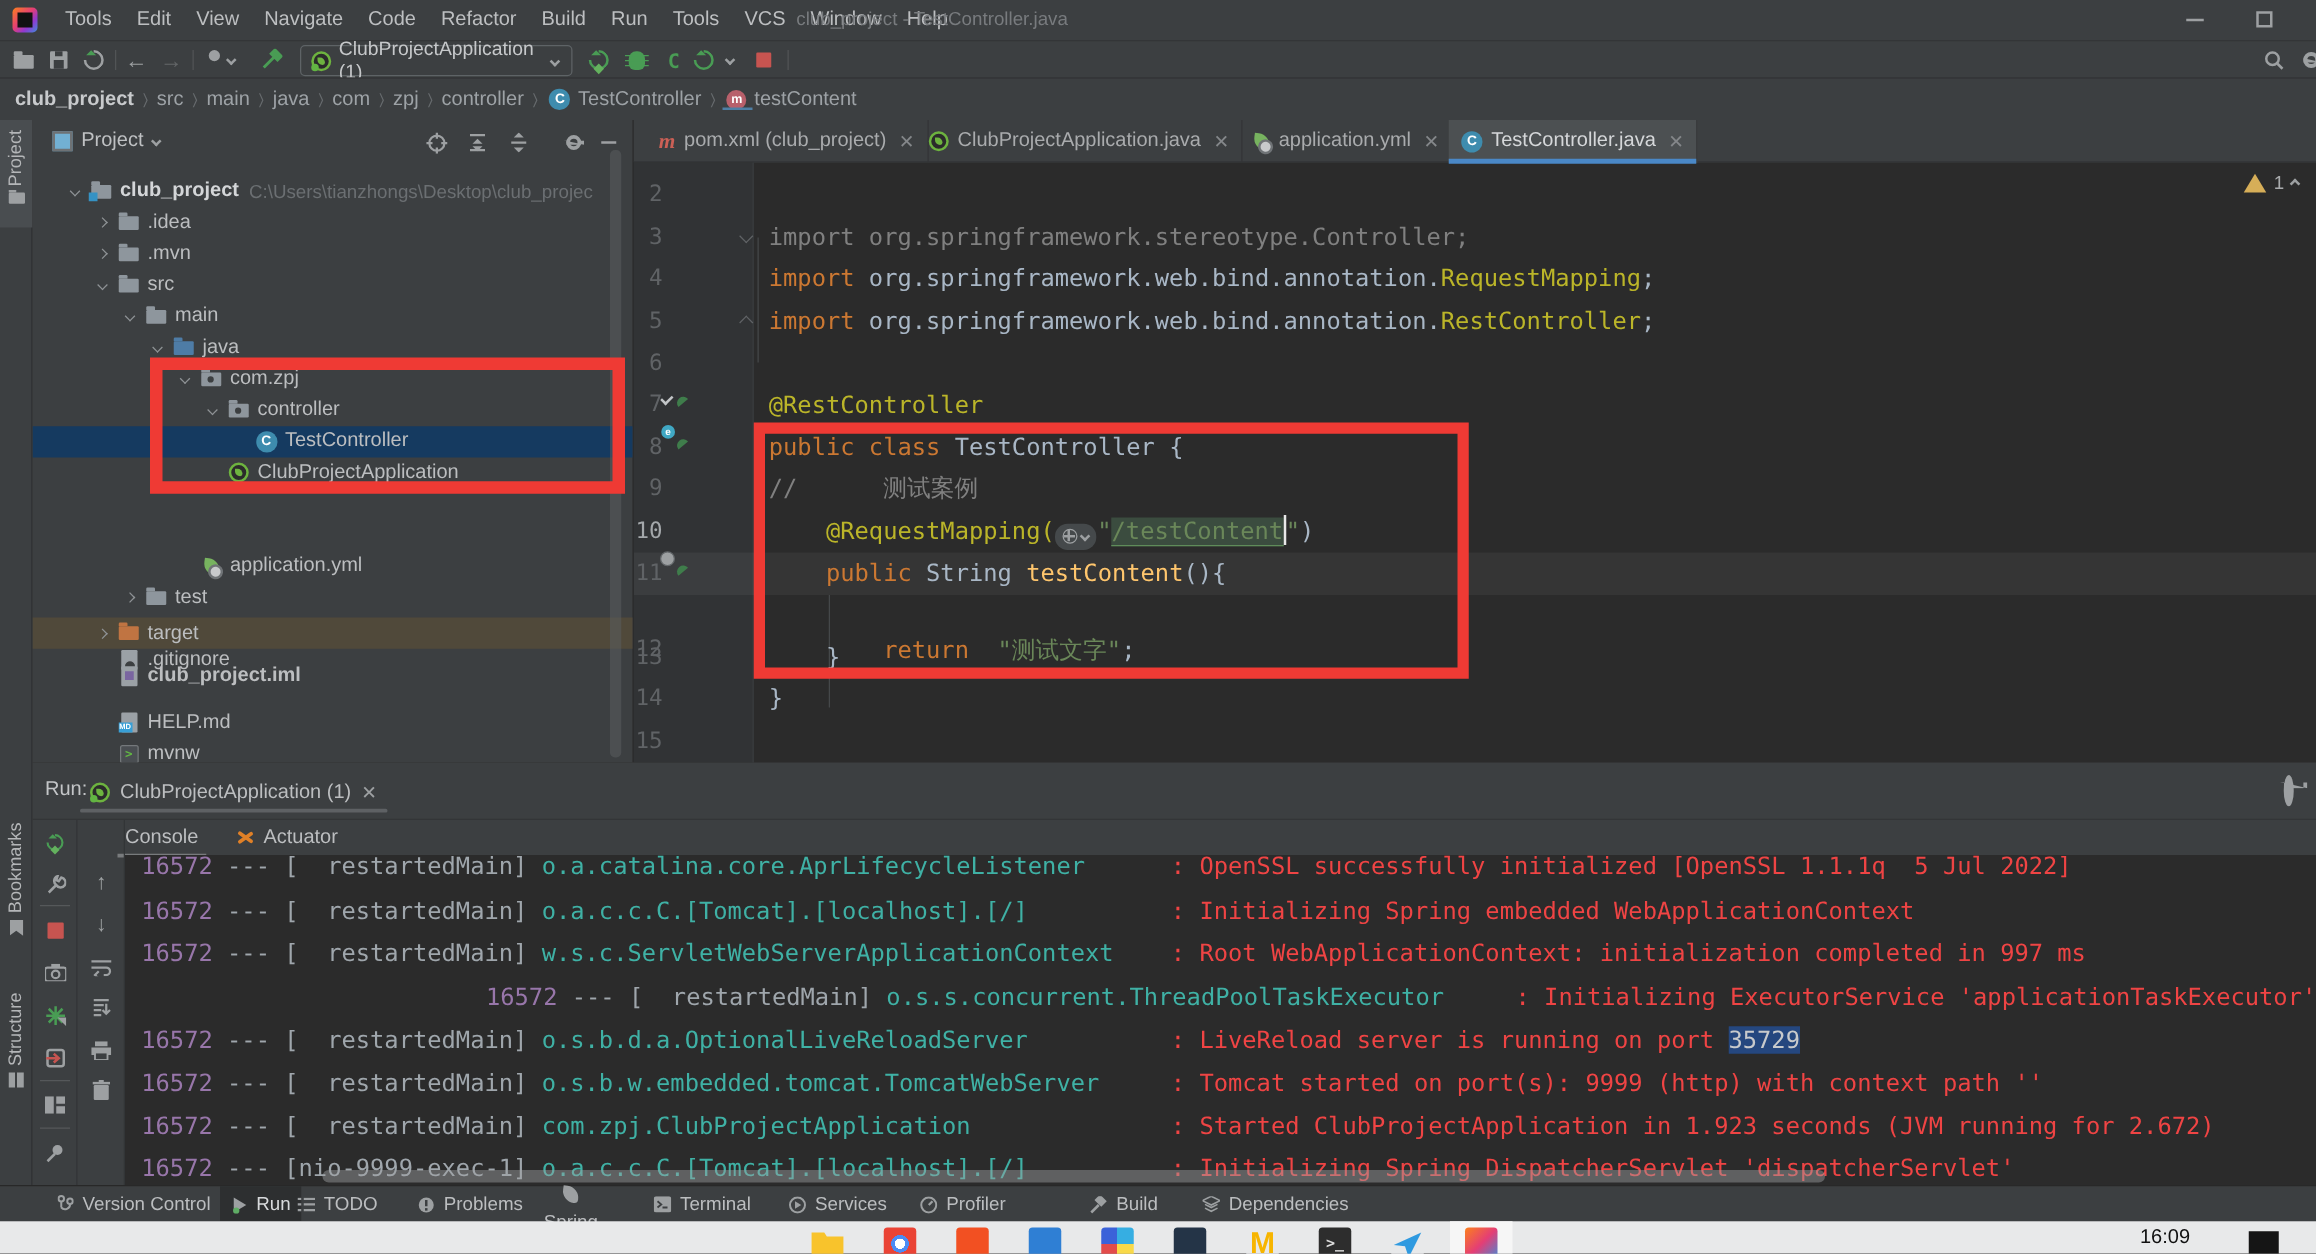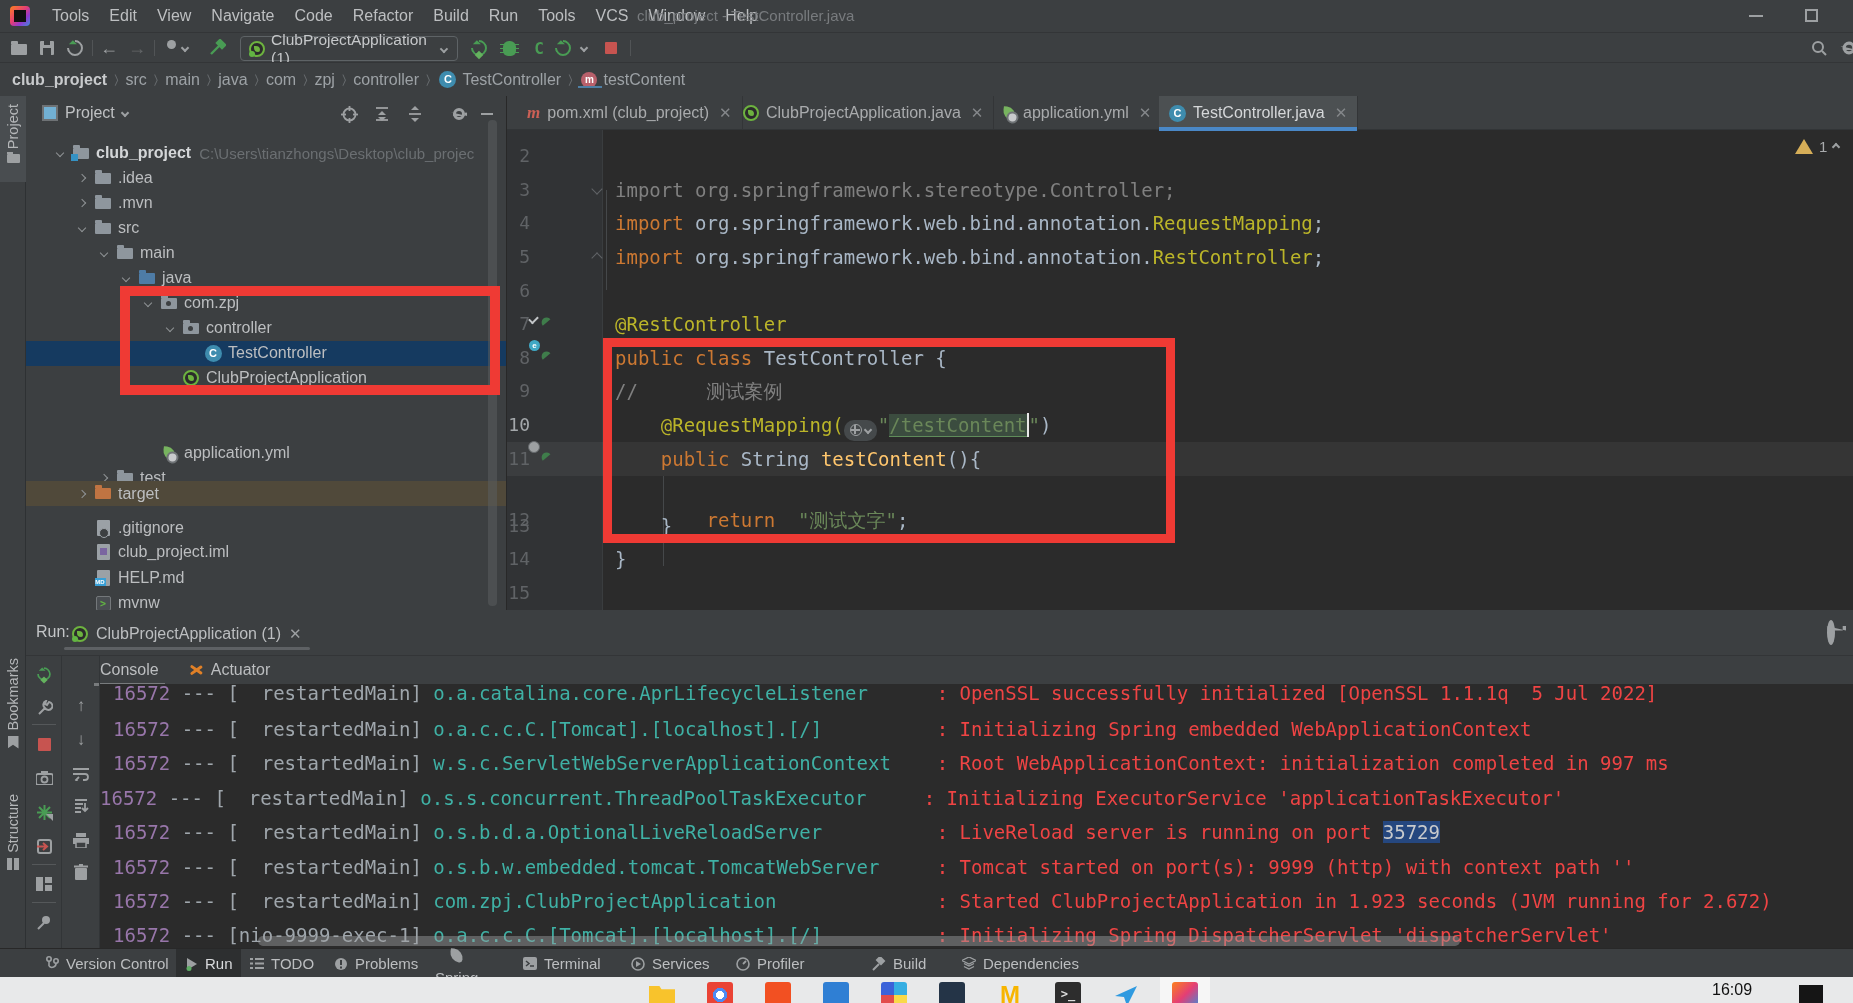--- a/index.html
+++ b/index.html
@@ -424,37 +424,37 @@
           <span class="tlabel">application.yml</span>
         </div>
         <div class="trow" style="top: 335.5px;">
           <span style="width: 75px; flex: 0 0 auto;"></span>
           <span class="tarrow " style="transform: rotate(-45deg);"></span>
           <span class="ticon">
             <span class="tfolder"></span>
           </span>
           <span class="tlabel">test</span>
         </div>
-        <div class="trow tan" style="top: 351px;">
+        <div class="trow tan" style="top: 364px;">
           <span style="width: 53px; flex: 0 0 auto;"></span>
           <span class="tarrow " style="transform: rotate(-45deg);"></span>
           <span class="ticon">
             <span class="tfolder tgt"></span>
           </span>
           <span class="tlabel">target</span>
         </div>
         <div class="trow" style="top: 385.5px;">
           <span style="width: 53px; flex: 0 0 auto;"></span>
           <span style="width: 15px; flex: 0 0 auto;"></span>
           <span class="ticon">
             <span class="tdoc git"></span>
           </span>
           <span class="tlabel">.gitignore</span>
         </div>
-        <div class="trow" style="top: 409px;">
+        <div class="trow" style="top: 398px; font-weight: bold;">
           <span style="width: 53px; flex: 0 0 auto;"></span>
           <span style="width: 15px; flex: 0 0 auto;"></span>
           <span class="ticon">
             <span class="tdoc iml"></span>
           </span>
           <span class="tlabel">club_project.iml</span>
         </div>
         <div class="trow" style="top: 435.5px;">
           <span style="width: 53px; flex: 0 0 auto;"></span>
           <span style="width: 15px; flex: 0 0 auto;"></span>
@@ -626,21 +626,21 @@
             <rect x="5" y="0" width="4" height="2" fill="#9da0a2"></rect>
           </svg>
       </div>
     </div>
     <div id="console">
       <div id="hscroll"></div>
       <div id="logrows">
           <div class="lrow" style="top: -8px; padding-left: 13px;"><span class="lg-pid">16572</span><span class="lg-thr"> --- [  restartedMain] </span><span class="lg-log">o.a.catalina.core.AprLifecycleListener      </span><span class="lg-msg">: OpenSSL successfully initialized [OpenSSL 1.1.1q  5 Jul 2022]</span></div>
           <div class="lrow" style="top: 28px; padding-left: 13px;"><span class="lg-pid">16572</span><span class="lg-thr"> --- [  restartedMain] </span><span class="lg-log">o.a.c.c.C.[Tomcat].[localhost].[/]          </span><span class="lg-msg">: Initializing Spring embedded WebApplicationContext</span></div>
           <div class="lrow" style="top: 62.4px; padding-left: 13px;"><span class="lg-pid">16572</span><span class="lg-thr"> --- [  restartedMain] </span><span class="lg-log">w.s.c.ServletWebServerApplicationContext    </span><span class="lg-msg">: Root WebApplicationContext: initialization completed in 997 ms</span></div>
-          <div class="lrow" style="top: 96.8px; "><span class="lg-pid">16572</span><span class="lg-thr"> --- [  restartedMain] </span><span class="lg-log">o.s.s.concurrent.ThreadPoolTaskExecutor     </span><span class="lg-msg">: Initializing ExecutorService 'applicationTaskExecutor'</span></div>
+          <div class="lrow" style="top: 96.8px;  text-align: right;"><span class="lg-pid">16572</span><span class="lg-thr"> --- [  restartedMain] </span><span class="lg-log">o.s.s.concurrent.ThreadPoolTaskExecutor     </span><span class="lg-msg">: Initializing ExecutorService 'applicationTaskExecutor'</span></div>
           <div class="lrow" style="top: 131.2px; padding-left: 13px;"><span class="lg-pid">16572</span><span class="lg-thr"> --- [  restartedMain] </span><span class="lg-log">o.s.b.d.a.OptionalLiveReloadServer          </span><span class="lg-msg">: LiveReload server is running on port </span><span class="lg-msg lg-hl">35729</span></div>
           <div class="lrow" style="top: 165.6px; padding-left: 13px;"><span class="lg-pid">16572</span><span class="lg-thr"> --- [  restartedMain] </span><span class="lg-log">o.s.b.w.embedded.tomcat.TomcatWebServer     </span><span class="lg-msg">: Tomcat started on port(s): 9999 (http) with context path ''</span></div>
           <div class="lrow" style="top: 200px; padding-left: 13px;"><span class="lg-pid">16572</span><span class="lg-thr"> --- [  restartedMain] </span><span class="lg-log">com.zpj.ClubProjectApplication              </span><span class="lg-msg">: Started ClubProjectApplication in 1.923 seconds (JVM running for 2.672)</span></div>
           <div class="lrow" style="top: 234.4px; padding-left: 13px;"><span class="lg-pid">16572</span><span class="lg-thr"> --- [nio-9999-exec-1] </span><span class="lg-log">o.a.c.c.C.[Tomcat].[localhost].[/]          </span><span class="lg-msg">: Initializing Spring DispatcherServlet 'dispatcherServlet'</span></div>
         </div>
     </div>
   </div>
 
   <div id="statusbar" class="abs">
       <div class="sitem" style="left: 45px;">
@@ -655,21 +655,21 @@
       </div>
       <div class="sitem active" style="left: 176px;">
         <span class="sico">
           <svg width="13" height="14">
             <path d="M2 1 L12 7 L2 13 Z" fill="#9da0a2"></path>
             <circle cx="4" cy="11.5" r="2.5" fill="#5fad65"></circle>
           </svg>
         </span>
         <span style="color: rgb(216, 218, 220);">Run</span>
       </div>
-      <div class="sitem" style="left: 250px;">
+      <div class="sitem" style="left: 238px;">
         <span class="sico">
           <svg width="14" height="12">
             <path d="M0 1 h3 M5 1 h9 M0 5.5 h3 M5 5.5 h9 M0 10 h3 M5 10 h9" stroke="#9da0a2" stroke-width="1.8"></path>
           </svg>
         </span>
         <span>TODO</span>
       </div>
       <div class="sitem" style="left: 334px;">
         <span class="sico">
           <svg width="14" height="14">

